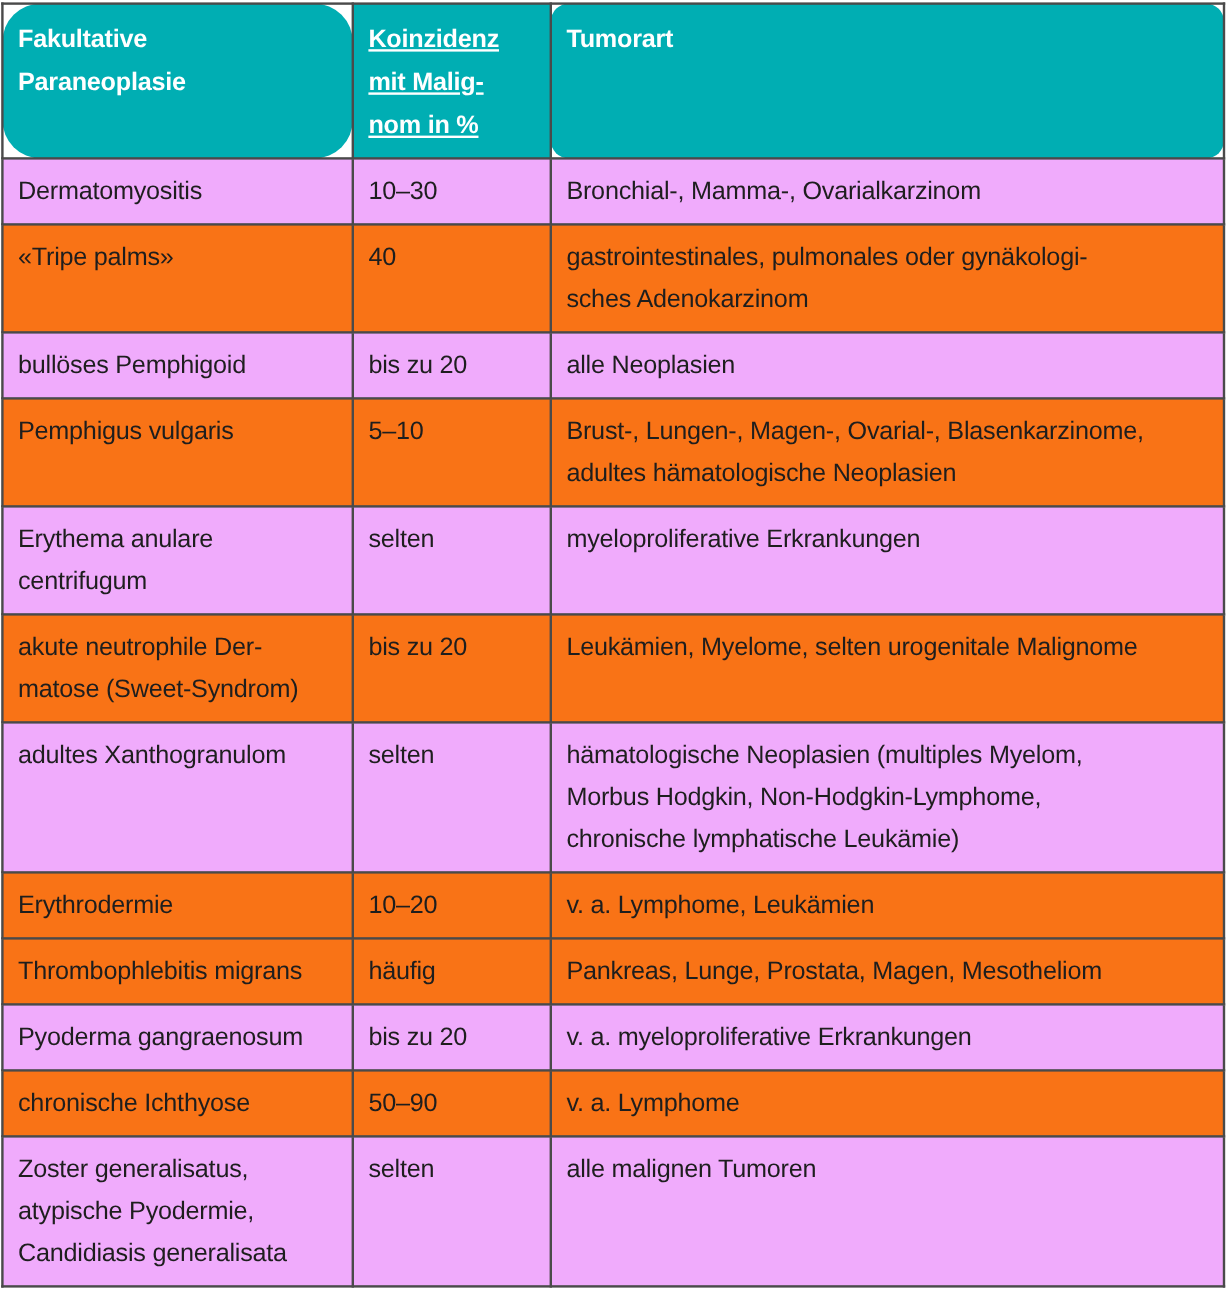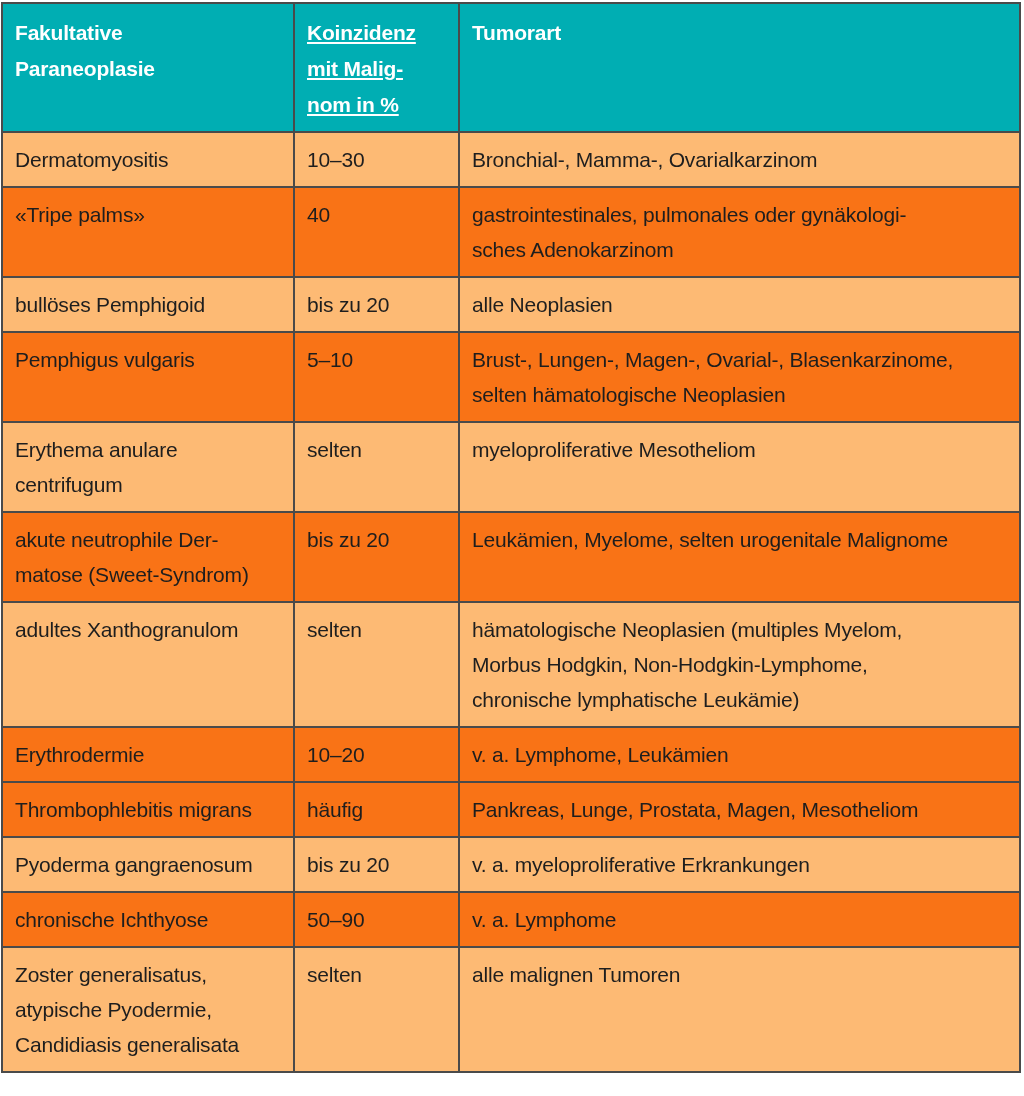--- a/index.html
+++ b/index.html
@@ -23,25 +23,25 @@
   }
   .tbl th {
     background: #00aeb3;
     color: #ffffff;
     font-weight: bold;
     height: 105px;
     padding-top: 11px;
     padding-bottom: 8px;
     line-height: 36px;
   }
-  .c1 { width: 266px; }
+  .c1 { width: 266px; border-radius: 32px; }
   .c2 { width: 139px; text-decoration: underline; }
-  .c3 { width: auto; }
+  .c3 { width: auto; border-radius: 15px; }
   tr.shaded td { background: #f97316; }
-  tr.plain td { background: #fdba74; }
+  tr.plain td { background: #f0abfc; }
 </style>
 </head>
 <body>
 
 <table class="tbl">
   <thead>
     <tr>
       <th class="c1">Fakultative
 Paraneoplasie</th>
       <th class="c2">Koinzidenz
@@ -64,27 +64,27 @@
     </tr>
     <tr class="plain">
       <td>bullöses Pemphigoid</td>
       <td>bis zu 20</td>
       <td>alle Neoplasien</td>
     </tr>
     <tr class="shaded">
       <td>Pemphigus vulgaris</td>
       <td>5–10</td>
       <td>Brust-, Lungen-, Magen-, Ovarial-, Blasenkarzinome,
-selten hämatologische Neoplasien</td>
+adultes hämatologische Neoplasien</td>
     </tr>
     <tr class="plain">
       <td>Erythema anulare
 centrifugum</td>
       <td>selten</td>
-      <td>myeloproliferative Mesotheliom</td>
+      <td>myeloproliferative Erkrankungen</td>
     </tr>
     <tr class="shaded">
       <td>akute neutrophile Der-
 matose (Sweet-Syndrom)</td>
       <td>bis zu 20</td>
       <td>Leukämien, Myelome, selten urogenitale Malignome</td>
     </tr>
     <tr class="plain">
       <td>adultes Xanthogranulom</td>
       <td>selten</td>

